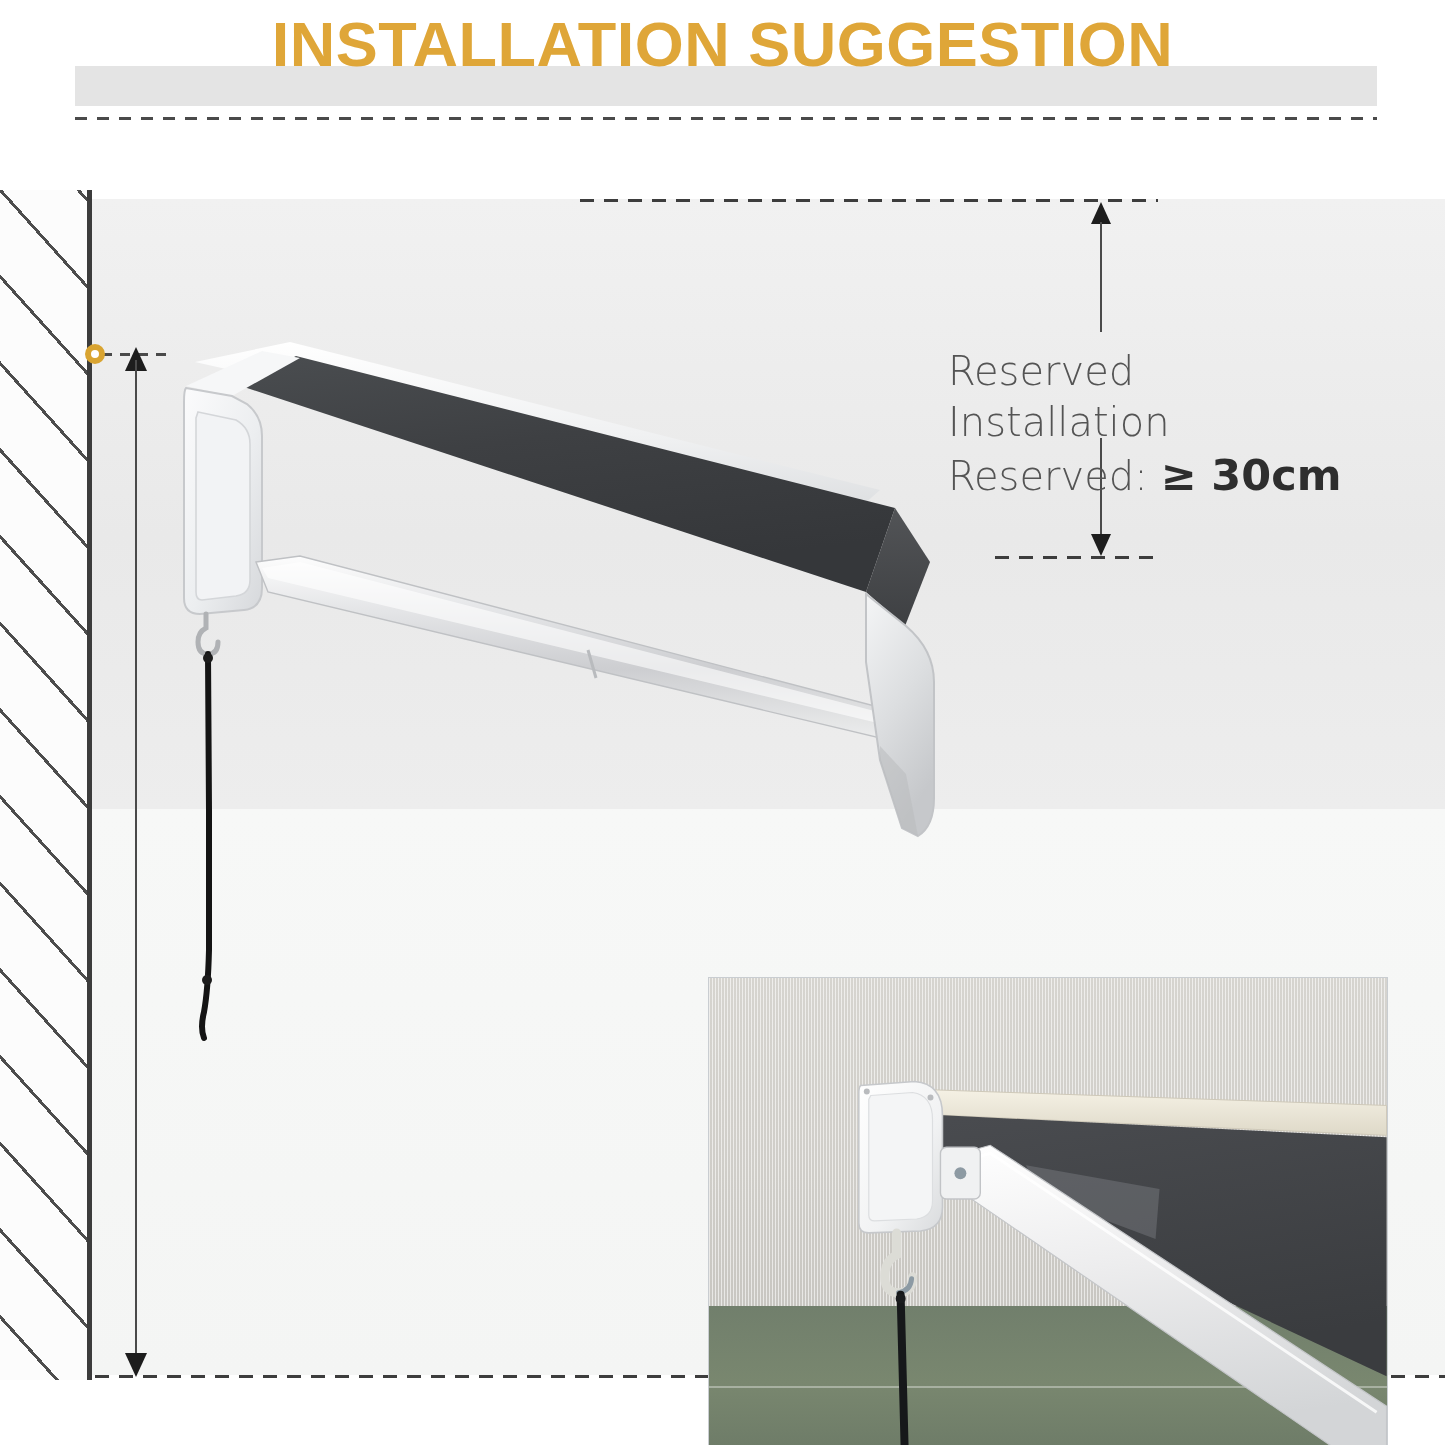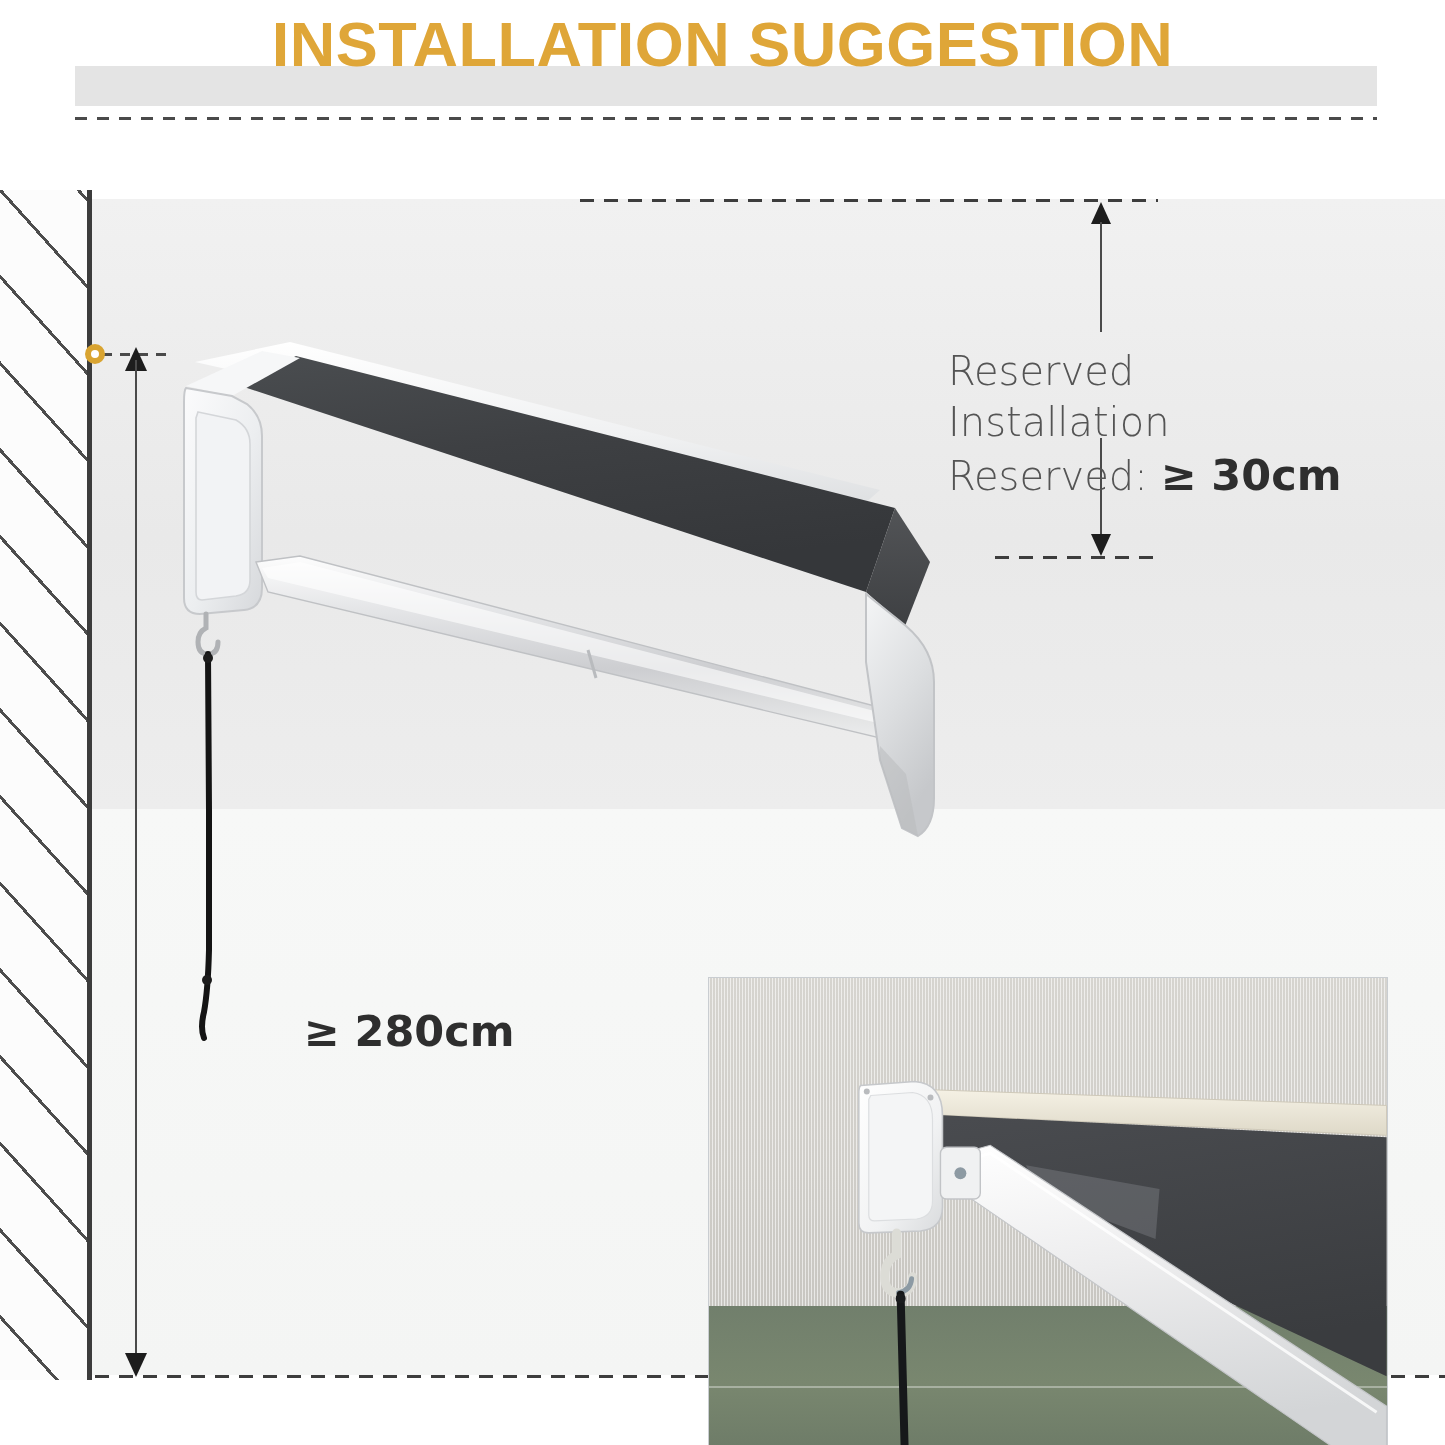--- a/index.html
+++ b/index.html
@@ -174,21 +174,21 @@
   }
 
   
   .label-block {
     position:absolute;
     font-family:"DejaVu Sans", sans-serif;
     color:#4b4b4b;
     line-height:1.28;
   }
   .label-light { font-weight:300; font-size:40px; color:#545454; }
-  .label-strong { font-weight:bold; font-size:43px; color:#2e2e2e;text-align:center; }
+  .label-strong { font-weight:bold; font-size:43px; color:#2e2e2e; }
 
   #reserved-label { left:908px; top:156px; width:420px;margin-left:40px; }
   #height-label { left:163px; top:810px; width:480px; }
   #height-label .line2 { display:block; padding-left:12px; margin-top:4px; }
 
   
   #awning { position:absolute; left:0; top:0; width:1445px; height:1190px; }
 
   
   #inset {
@@ -357,17 +357,16 @@
         <circle cx="192" cy="322" r="5" fill="#1a1c1e"></circle>
       </svg>
     </div>
 
     <div id="reserved-label" class="label-block">
       <span class="label-light">Reserved Installation</span><br>
       <span class="label-light">Reserved: </span><span class="label-strong">≥ 30cm</span>
     </div>
 
     <div id="height-label" class="label-block">
-      <span class="label-strong line2">≥ 280cm</span>
     </div>
 
   </div>
 </div>
 
 </body></html>

